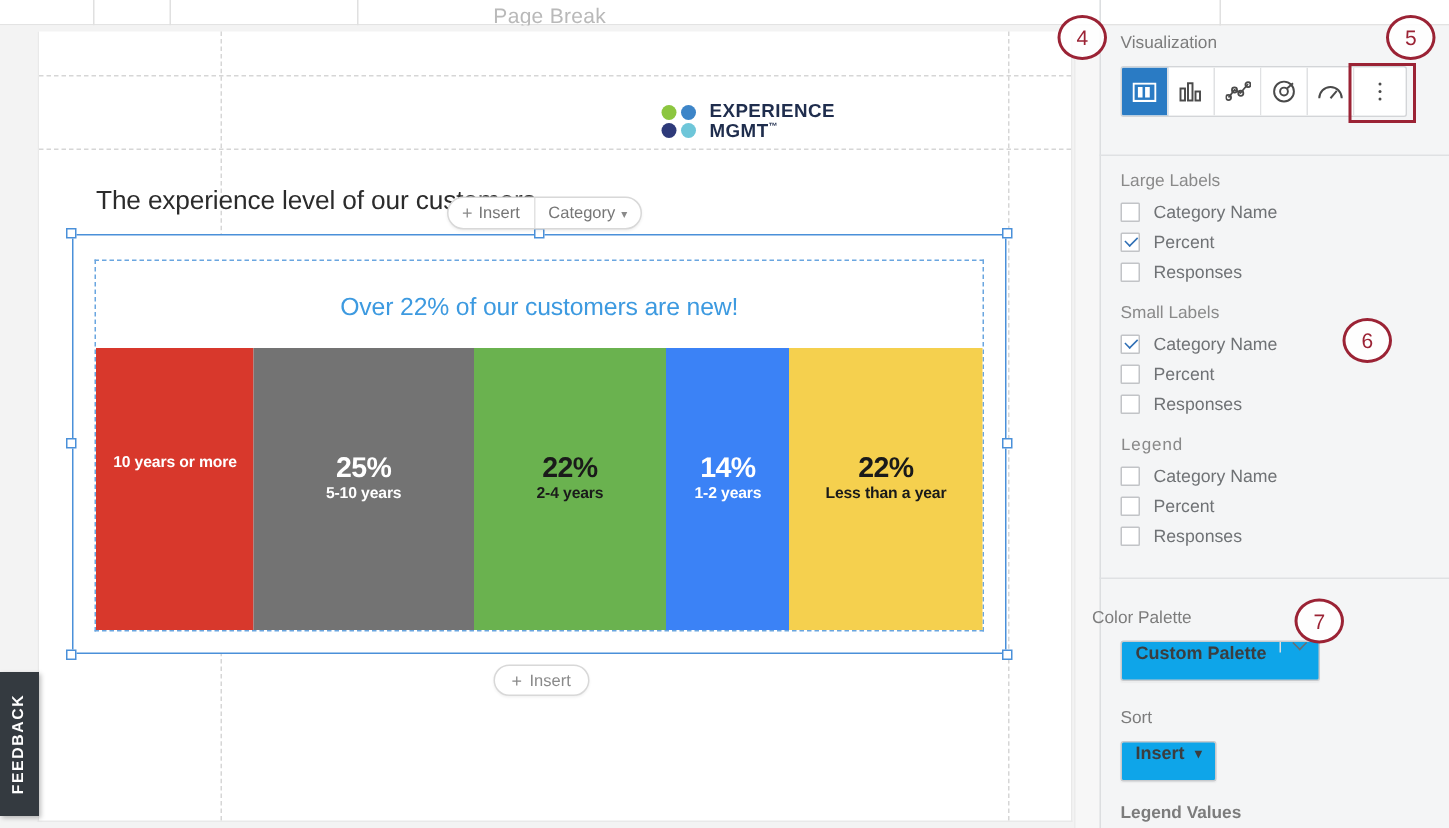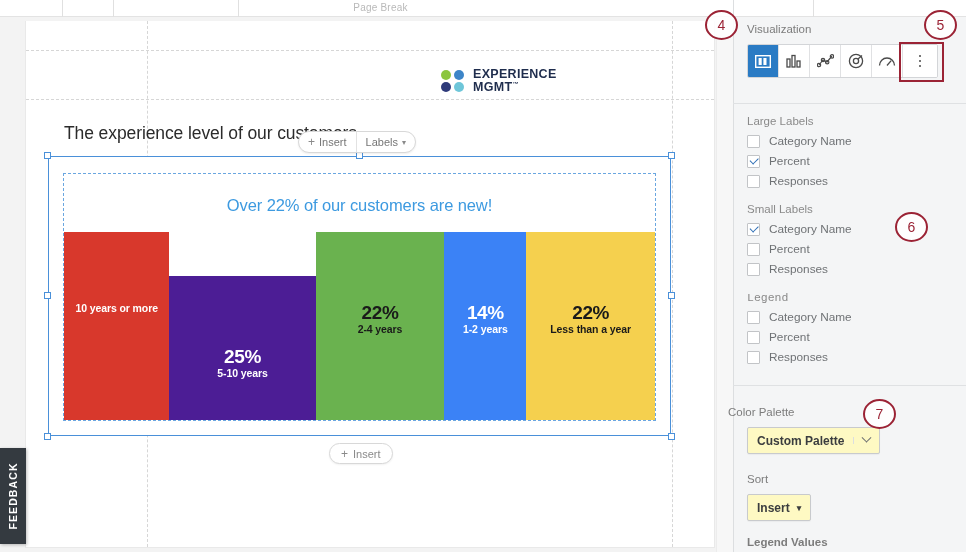--- a/index.html
+++ b/index.html
@@ -11,22 +11,22 @@
   }
   #app { position: relative; width: 966px; height: 552px; }
 
   
   .top-strip {
     position: absolute; left: 0; top: 0; width: 733px; height: 17px;
     background: #ffffff; border-bottom: 1px solid #e3e3e3;
   }
   .top-strip .vline { position: absolute; top: 0; width: 1px; height: 17px; background: #e0e0e0; }
   .page-break-label {
-    position: absolute; left: 14px; top: 2px; width: 733px;
-    text-align: center; font-size: 10px; color: #b9b9b9;
+    position: absolute; left: 0; top: 2px; width: 733px;
+    text-align: center; font-size: 14px; color: #b9b9b9;
     letter-spacing: .2px;
   }
 
   
   .canvas-wrap {
     position: absolute; left: 0; top: 17px; width: 733px; height: 535px;
     background: #f3f3f3; overflow: hidden;
   }
   .page {
     position: absolute; left: 25px; top: 4px; width: 690px; height: 527px;
@@ -161,23 +161,23 @@
   }
   .chk.on::after {
     content: ""; display: block; width: 7px; height: 3.5px;
     border-left: 1.7px solid #2f6fb5; border-bottom: 1.7px solid #2f6fb5;
     transform: rotate(-45deg) translate(1px, -1px);
   }
   .chk-lbl { font-size: 11.8px; color: #6f7275; margin-left: 9px; white-space: nowrap; }
   .chk-lbl.indent { }
 
   .sel-box {
-    position: absolute; display: flex; background: #fef9c3;
+    position: absolute; display: flex; background: #0ea5e9;
     border: 1px solid #c8cacd; border-radius: 2px; height: 27px;
-    align-items: center; box-shadow: 0 1px 1px rgba(0,0,0,.04);
+    align-items: flex-start; box-shadow: 0 1px 1px rgba(0,0,0,.04);
   }
   .sel-box .txt {
     display: flex; align-items: center; padding: 0 9px;
     font-size: 12px; font-weight: bold; color: #3b3d3f; white-space: nowrap;
   }
   .sel-box .arrowcell {
     width: 26px; border-left: 1px solid #dcdee0;
     display: flex; align-items: center; justify-content: center;
   }
   .chev { width: 7px; height: 7px; border-right: 1.4px solid #6b6d70; border-bottom: 1.4px solid #6b6d70; transform: rotate(45deg) translate(-2px,-2px); }
@@ -234,21 +234,21 @@
     <div class="scroll-col"></div>
   </div>
 
   <div class="pill-bar">
     <div class="pill-btn">
       <span class="plus">+</span>
       <span>Insert</span>
     </div>
     <div class="pill-sep"></div>
     <div class="pill-btn">
-      <span>Labels</span>
+      <span>Category</span>
       <span class="caret-sm">▾</span>
     </div>
   </div>
 
   <div class="sel-frame">
     <div class="sel-handle" style="left:-5px; top:-5px;"></div>
     <div class="sel-handle" style="left:50%; margin-left:-4px; top:-5px;"></div>
     <div class="sel-handle" style="right:-5px; top:-5px;"></div>
     <div class="sel-handle" style="left:-5px; top:50%; margin-top:-4px;"></div>
     <div class="sel-handle" style="right:-5px; top:50%; margin-top:-4px;"></div>
@@ -256,21 +256,21 @@
     <div class="sel-handle" style="right:-5px; bottom:-5px;"></div>
 
     <div class="sel-inner">
       <div class="chart-title">Over 22% of our customers are new!</div>
       <div class="bars">
           <div class="bar" style="flex: 18 0 0px; background: rgb(216, 56, 44);">
             <div class="bar-labels" style="color: rgb(255, 255, 255);">
               <div class="bar-cat">10 years or more</div>
             </div>
           </div>
-          <div class="bar" style="flex: 25 0 0px; background: #4c1d95; margin-top: 44px;">
+          <div class="bar" style="flex: 25 0 0px; background: #737373;">
             <div class="bar-labels" style="color: rgb(255, 255, 255);">
               <div class="bar-pct">25%</div>
               <div class="bar-cat">5-10 years</div>
             </div>
           </div>
           <div class="bar" style="flex: 22 0 0px; background: rgb(106, 178, 79);">
             <div class="bar-labels" style="color: rgb(26, 26, 26);">
               <div class="bar-pct">22%</div>
               <div class="bar-cat">2-4 years</div>
             </div>

